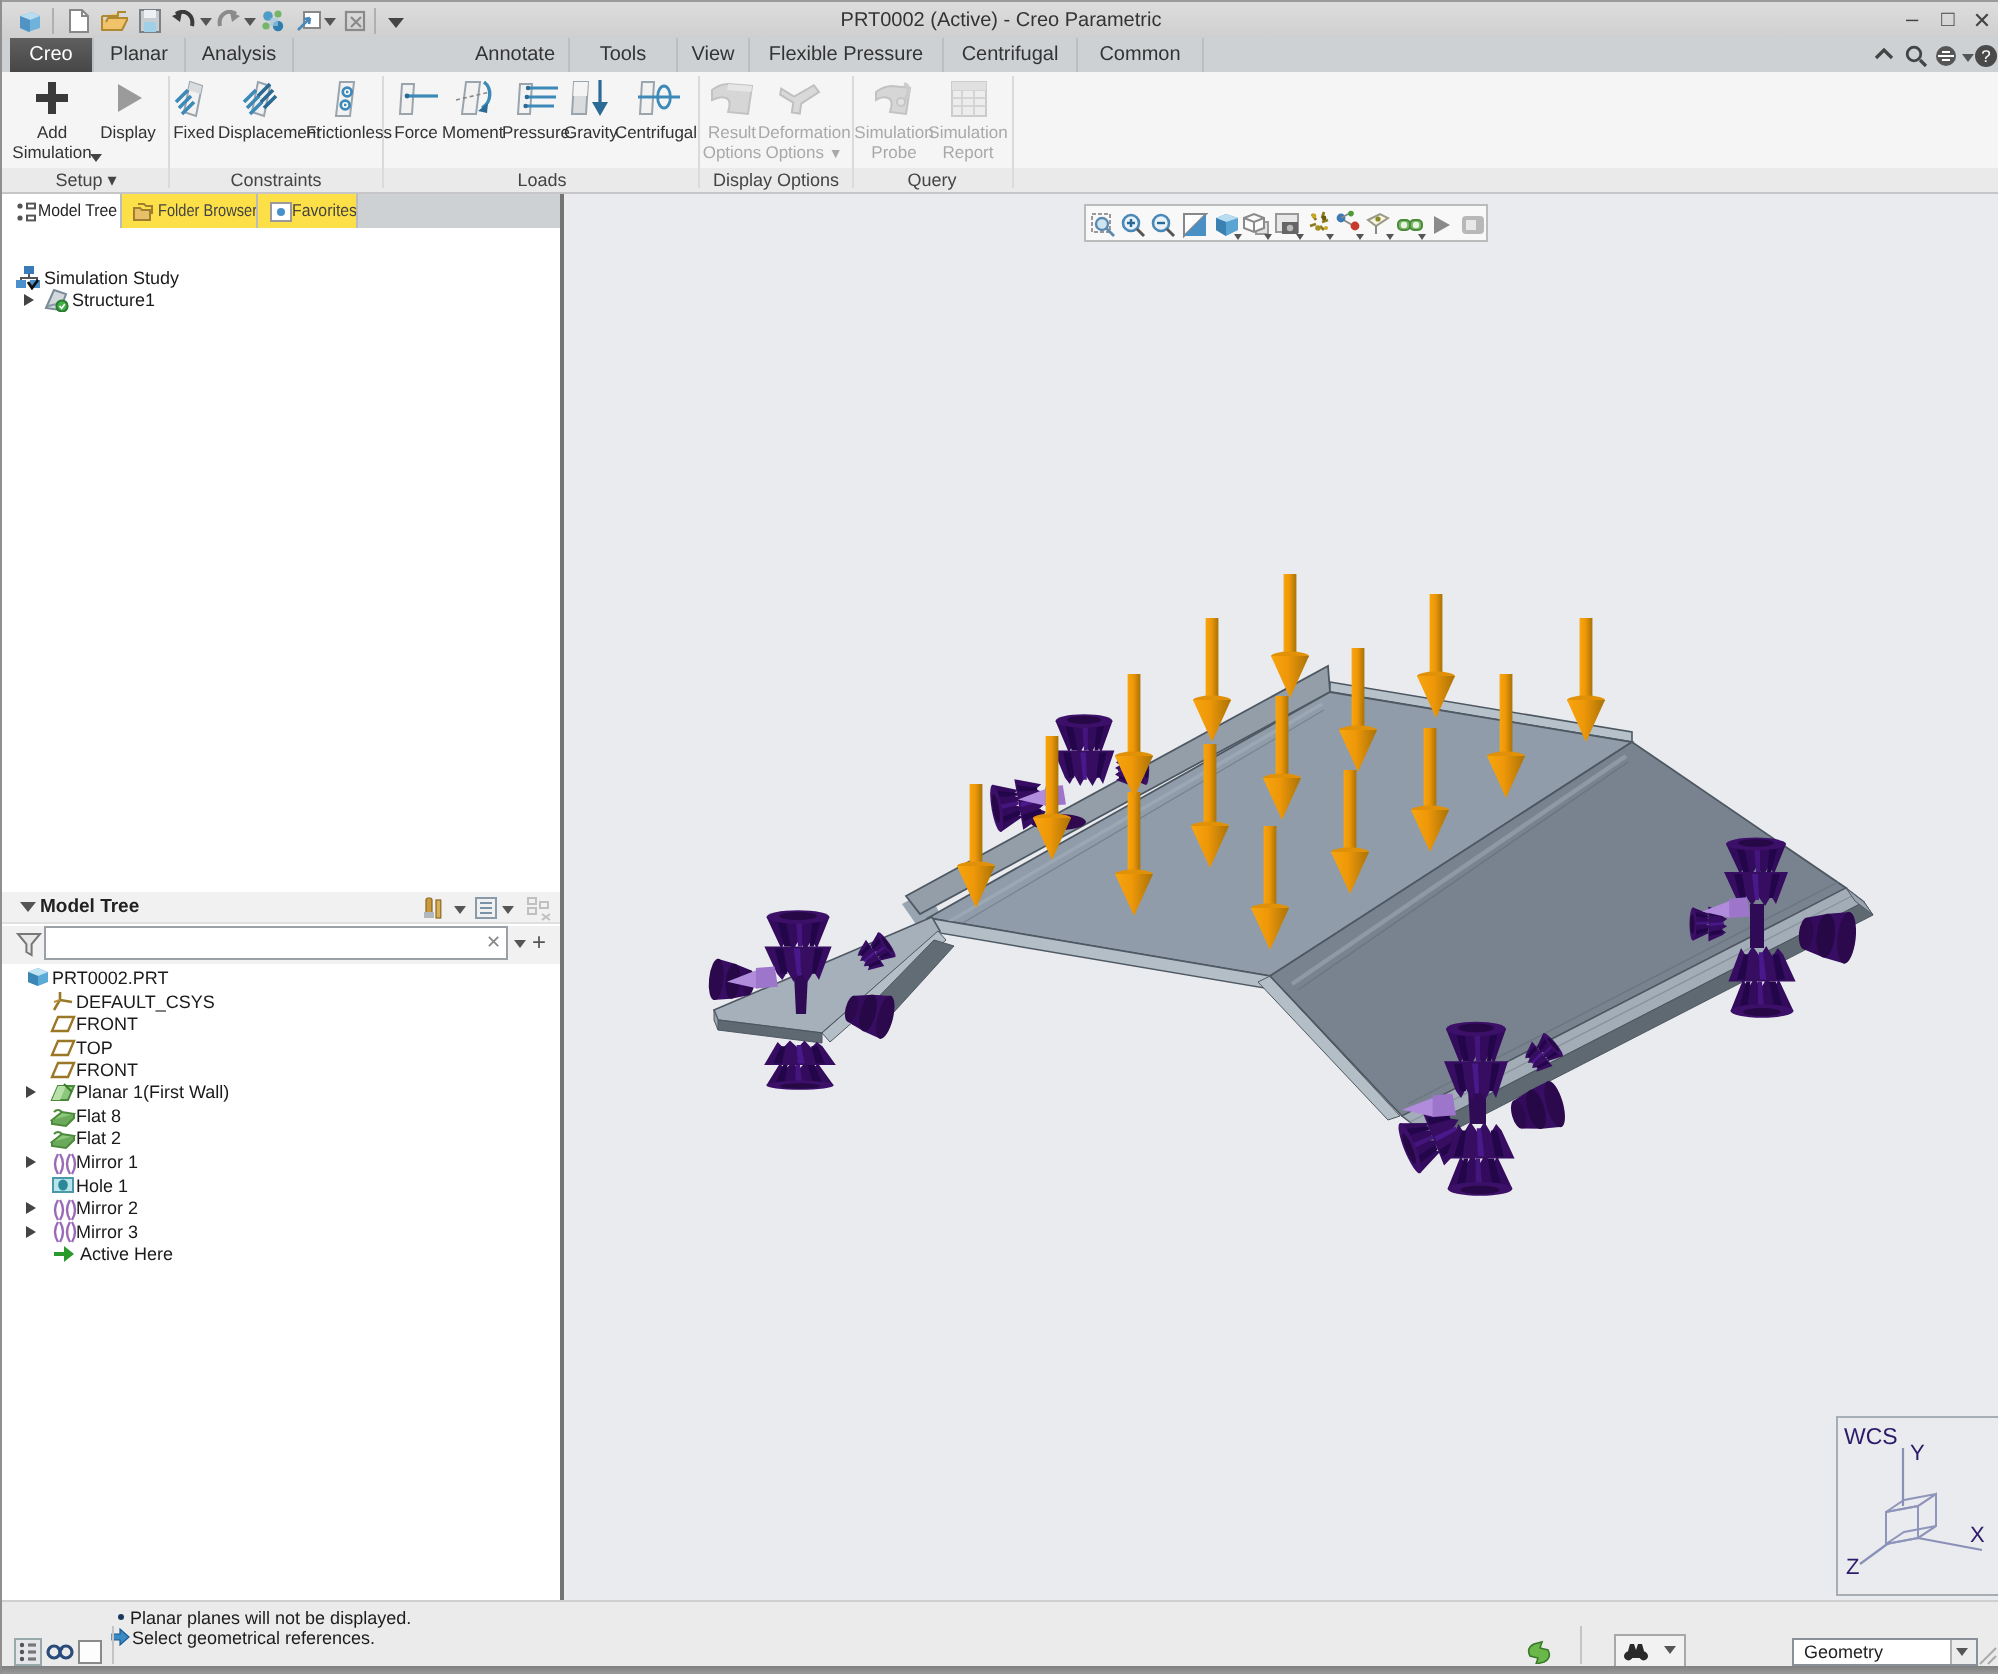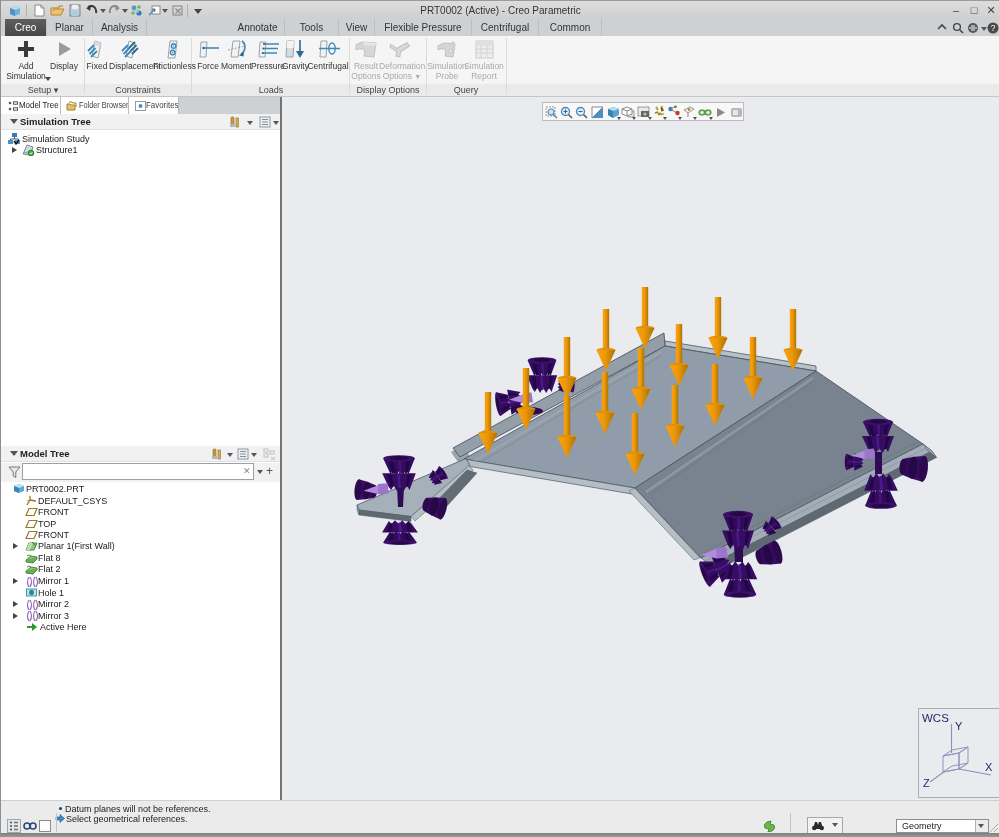--- a/index.html
+++ b/index.html
@@ -20,21 +20,21 @@
 #ribbon { position:absolute; left:0; top:36px; width:999px; height:61px; background:#f5f5f6; border-bottom:1px solid #c6c6c8; }
 #grouplabels { position:absolute; left:0; top:48px; width:999px; height:12px; background:#eaeaeb; }
 .glabel { position:absolute; top:48px; height:12px; line-height:12px; text-align:center; font-size:9px; color:#444; }
 .gsep { position:absolute; top:2px; width:1px; height:56px; background:#dadadb; }
 .rbtn { position:absolute; text-align:center; font-size:8.5px; color:#333; line-height:9.5px; }
 .rbtn.gray { color:#a9a9a9; }
 .ricon { position:absolute; }
 
 #panel { position:absolute; left:0; top:97px; width:281px; height:703px; background:#fff; border-right:2px solid #747474; }
 #ptabs { position:absolute; left:0; top:0; width:279px; height:17px; background:#ced1d4; }
-.ptab { position:absolute; top:0; height:17px; line-height:17px; font-size:8.6px; color:#444; border-right:1px solid #b9bcbf; background:#ffffff; white-space:nowrap; overflow:hidden; }
+.ptab { position:absolute; top:0; height:17px; line-height:17px; font-size:8.6px; color:#444; border-right:1px solid #b9bcbf; background:#fde047; white-space:nowrap; overflow:hidden; }
 .ptab.active { background:#fff; color:#222; }
 .phead { position:absolute; left:0; width:279px; height:16px; background:#f1f1f2; border-bottom:1px solid #e0e0e0; }
 .phead b { position:absolute; left:19px; top:2px; font-size:9.5px; color:#222; }
 .phead .tri { position:absolute; left:9px; top:5px; width:0; height:0; border-left:4px solid transparent; border-right:4px solid transparent; border-top:5px solid #555; }
 .trow { position:absolute; font-size:9px; color:#1a1a1a; white-space:nowrap; }
 .exp { position:absolute; width:0; height:0; border-top:3.5px solid transparent; border-bottom:3.5px solid transparent; border-left:5px solid #444; }
 
 #viewport { position:absolute; left:283px; top:97px; width:716px; height:703px; background:#e9ebee; }
 #gtoolbar { position:absolute; left:258px; top:5px; width:202px; height:19px; background:#f8f8f8; border:1px solid #bbb; }
 #wcs { position:absolute; left:634px; top:611px; width:82px; height:90px; border:1px solid #a7adb5; border-right:none; }
@@ -241,35 +241,20 @@
             <rect x="5.5" y="6.8" width="4" height="2.4" fill="none" stroke="#555"></rect>
           </svg><span style="display:inline-block;margin-left:18px;transform:scaleX(0.92);transform-origin:0 50%">Model Tree</span></div>
     <div class="ptab" style="left:60px;width:68px"><svg class="abs" style="left:5px;top:4px" width="11" height="10" viewBox="0 0 11 10">
             <path d="M1,3 h3 l1,1 h4 v5 h-8 z" fill="#e8c068" stroke="#a08030"></path>
             <path d="M3,1 h3 l1,1 h3 v4" fill="none" stroke="#a08030"></path>
           </svg><span style="display:inline-block;margin-left:18px;transform:scaleX(0.85);transform-origin:0 50%">Folder Browser</span></div>
     <div class="ptab" style="left:128px;width:50px"><svg class="abs" style="left:6px;top:4px" width="11" height="10" viewBox="0 0 11 10">
             <rect x="0.5" y="0.5" width="10" height="9" fill="#fff" stroke="#999"></rect>
             <circle cx="5.5" cy="5" r="2" fill="#4a90c8"></circle>
           </svg><span style="display:inline-block;margin-left:17px;transform:scaleX(0.92);transform-origin:0 50%">Favorites</span></div>
-  </div>
-  <div class="phead" style="top:17px">
-        <span class="tri"></span>
-        <b>Simulation Tree</b>
-    <svg class="abs" style="left:228px;top:2px" width="12" height="12" viewBox="0 0 12 12">
-          <rect x="2" y="1" width="3" height="8" rx="1" fill="#c89a3c" stroke="#8a6820" stroke-width="0.6"></rect>
-          <rect x="7" y="2" width="2.4" height="9" fill="#d8b05a" stroke="#8a6820" stroke-width="0.6"></rect>
-          <rect x="1" y="8" width="5" height="3" fill="#b0b8be"></rect>
-        </svg>
-    <polygon class="abs" style="left:246px;top:7px;width:0;height:0;border-left:3px solid transparent;border-right:3px solid transparent;border-top:4px solid #555"></polygon>
-    <svg class="abs" style="left:258px;top:2px" width="12" height="12" viewBox="0 0 12 12">
-          <rect x="1" y="1" width="10" height="10" fill="#f0f0f0" stroke="#8a9aa8"></rect>
-          <path d="M3,3.5 h6 M3,6 h6 M3,8.5 h6" stroke="#7a92a8" stroke-width="1"></path>
-        </svg>
-    <polygon class="abs" style="left:272px;top:7px;width:0;height:0;border-left:3px solid transparent;border-right:3px solid transparent;border-top:4px solid #555"></polygon>
   </div>
   <svg class="abs" style="left:7px;top:36px" width="13" height="12" viewBox="0 0 13 12">
         <rect x="4" y="0" width="5" height="4" fill="#3a7ab8"></rect>
         <rect x="0" y="7" width="5" height="4" fill="#4a90cc"></rect>
         <rect x="7" y="7" width="5" height="4" fill="#4a90cc"></rect>
         <path d="M6.5,4 v2 M2.5,7 v-1 h8 v1" stroke="#555" fill="none"></path>
         <path d="M6,8 l2,3 l3,-4" stroke="#111" stroke-width="1.4" fill="none"></path>
       </svg>
   <div class="trow" style="left:21px;top:37px">Simulation Study</div>
   <div class="exp" style="left:11px;top:50px"></div>
@@ -593,21 +578,21 @@
       </g>
       <text x="36" y="21" font-size="11" fill="#2d1a6a" font-family="Liberation Sans">Y</text>
       <text x="66" y="62" font-size="11" fill="#2d1a6a" font-family="Liberation Sans">X</text>
       <text x="4" y="78" font-size="11" fill="#2d1a6a" font-family="Liberation Sans">Z</text>
     </svg>
   </div>
 </div>
 
 <div id="status">
   <div class="abs" style="left:58px;top:6px;width:3px;height:3px;border-radius:50%;background:#1a3a5c"></div>
-  <div class="smsg" style="left:64px;top:3px">Datum planes will not be references.</div>
+  <div class="smsg" style="left:64px;top:3px">Planar planes will not be displayed.</div>
   <svg class="abs" style="left:54px;top:13px" width="10" height="9" viewBox="0 0 10 9">
         <path d="M1,3 h4 v-2.5 l4.5,4 L5,8.5 V6 H1 z" fill="#3a8ac4" stroke="#1a5a94" stroke-width="0.6"></path>
       </svg>
   <div class="smsg" style="left:65px;top:13px">Select geometrical references.</div>
   <svg class="abs" style="left:6px;top:18px" width="14" height="14" viewBox="0 0 14 14">
         <rect x="0.5" y="0.5" width="13" height="13" fill="#e4e6ea" stroke="#9aa"></rect>
         <circle cx="4" cy="3.5" r="1.1" fill="#555"></circle>
         <circle cx="4" cy="7" r="1.1" fill="#555"></circle>
         <circle cx="4" cy="10.5" r="1.1" fill="#555"></circle>
         <rect x="7" y="2.7" width="4" height="1.6" fill="#777"></rect>

